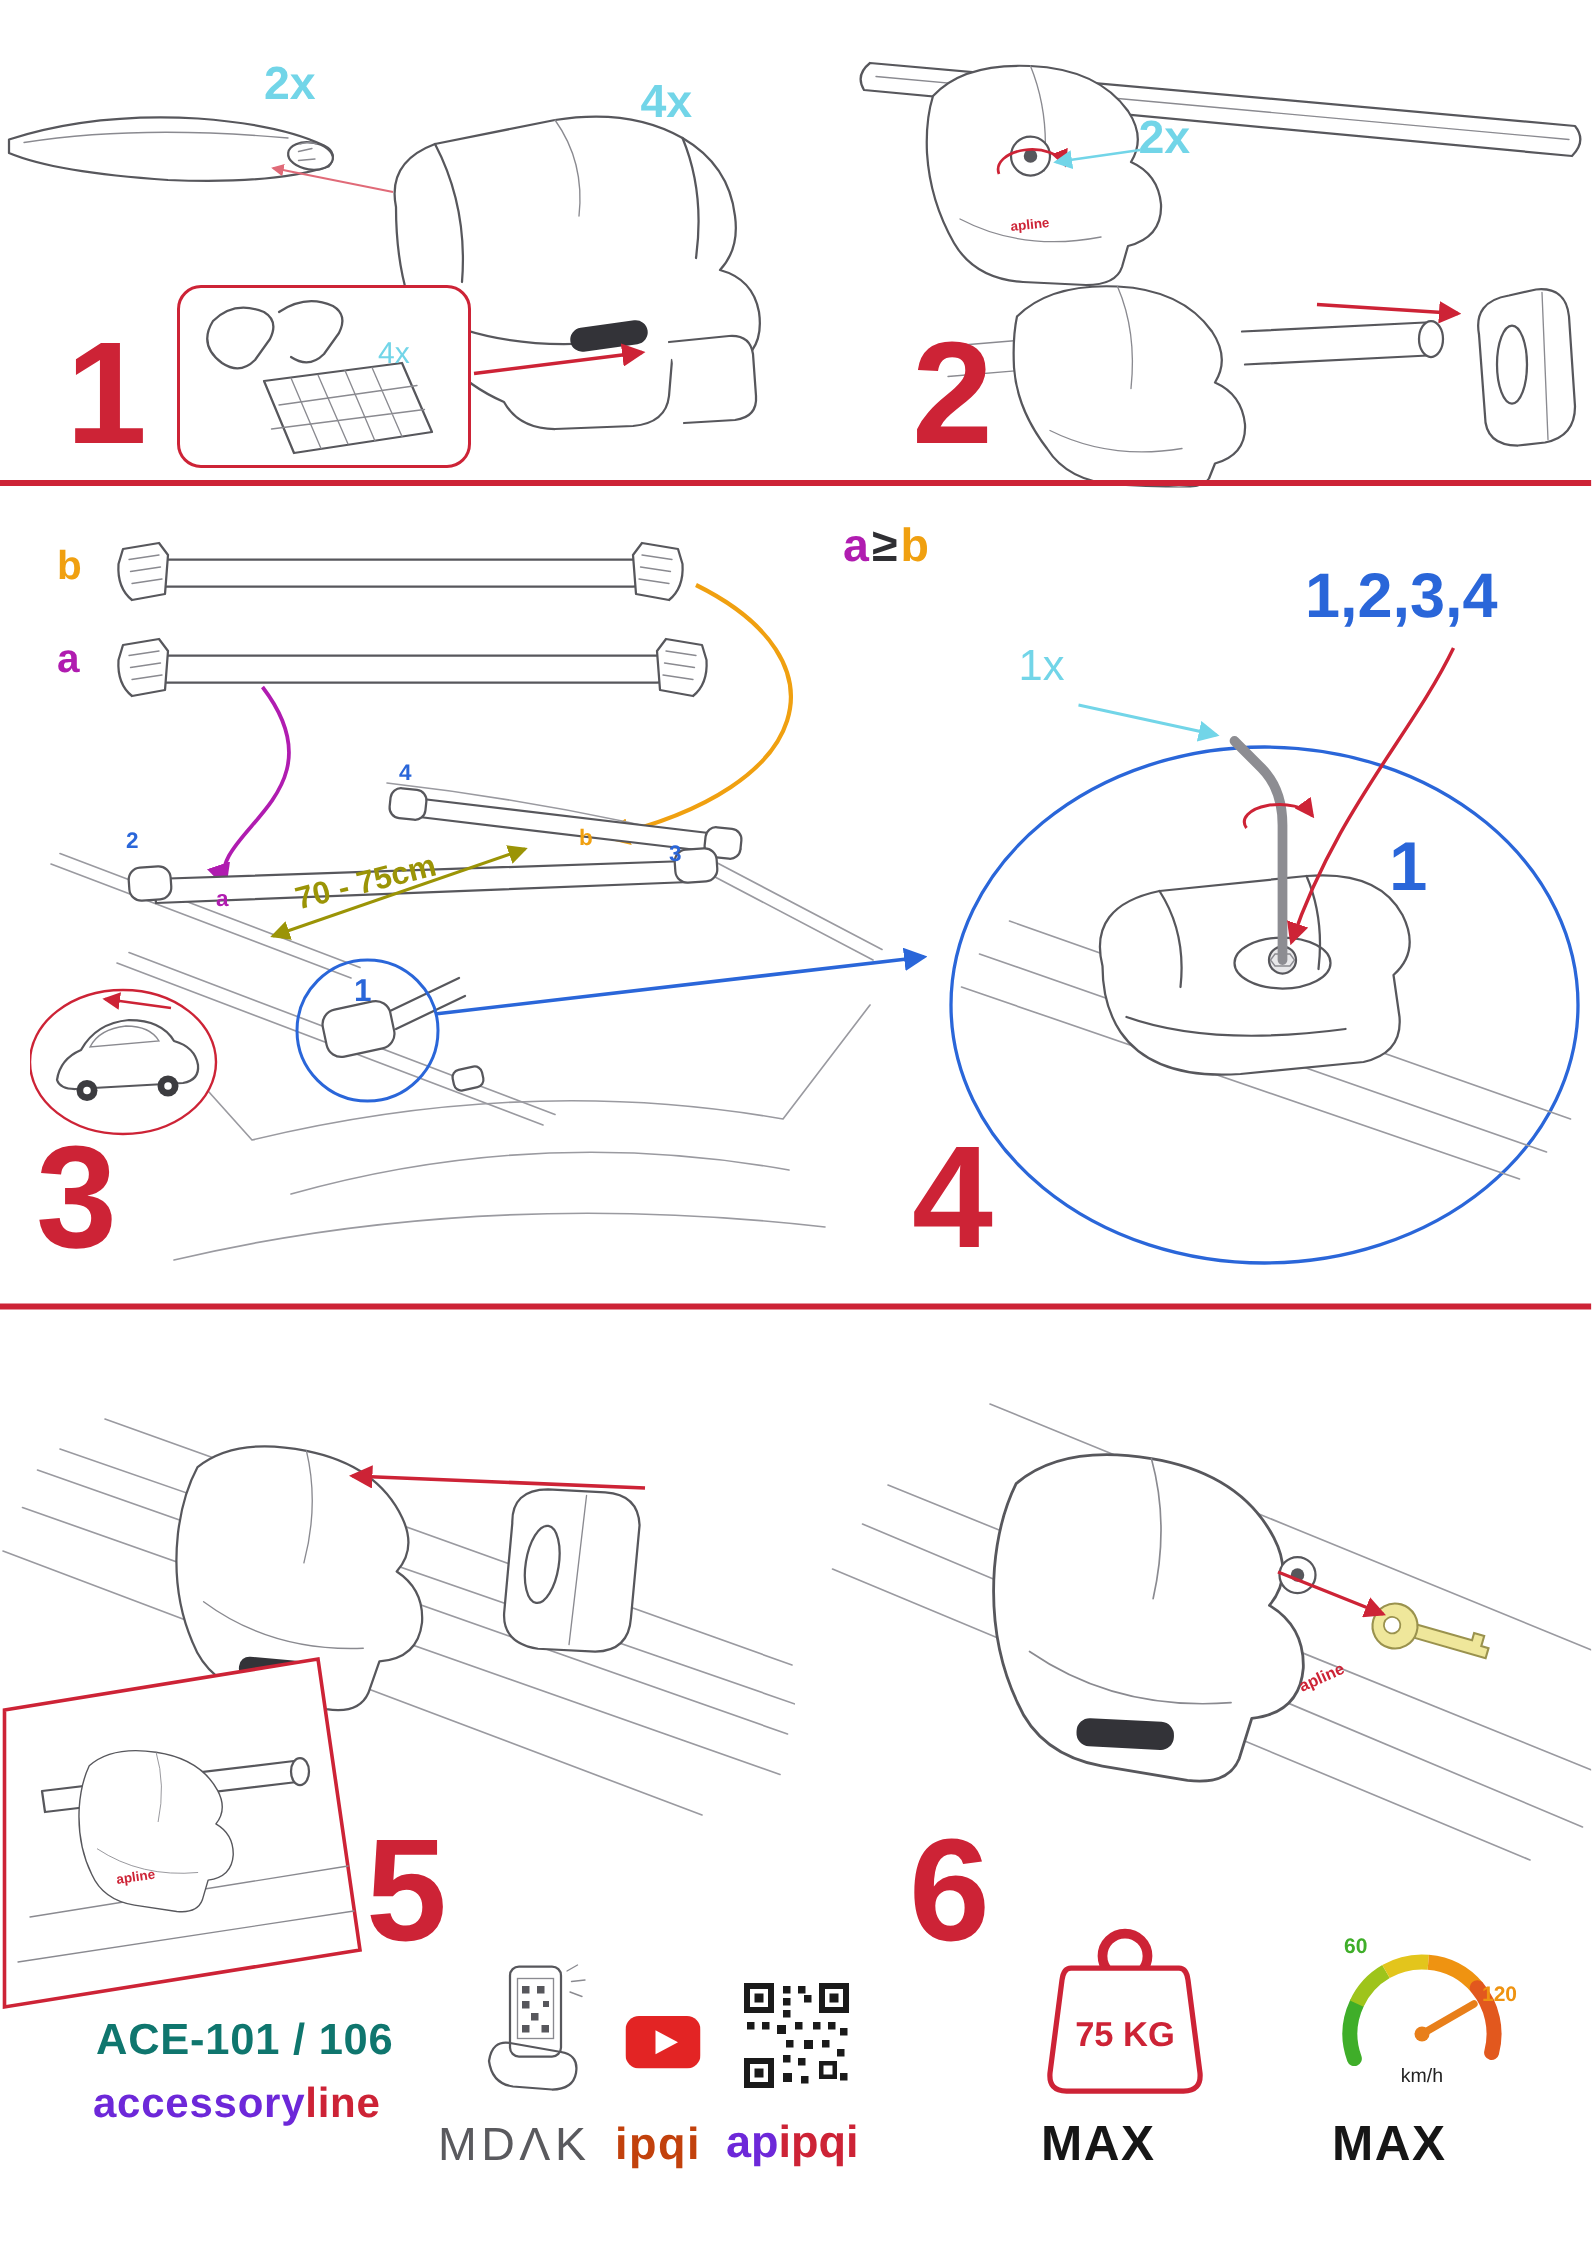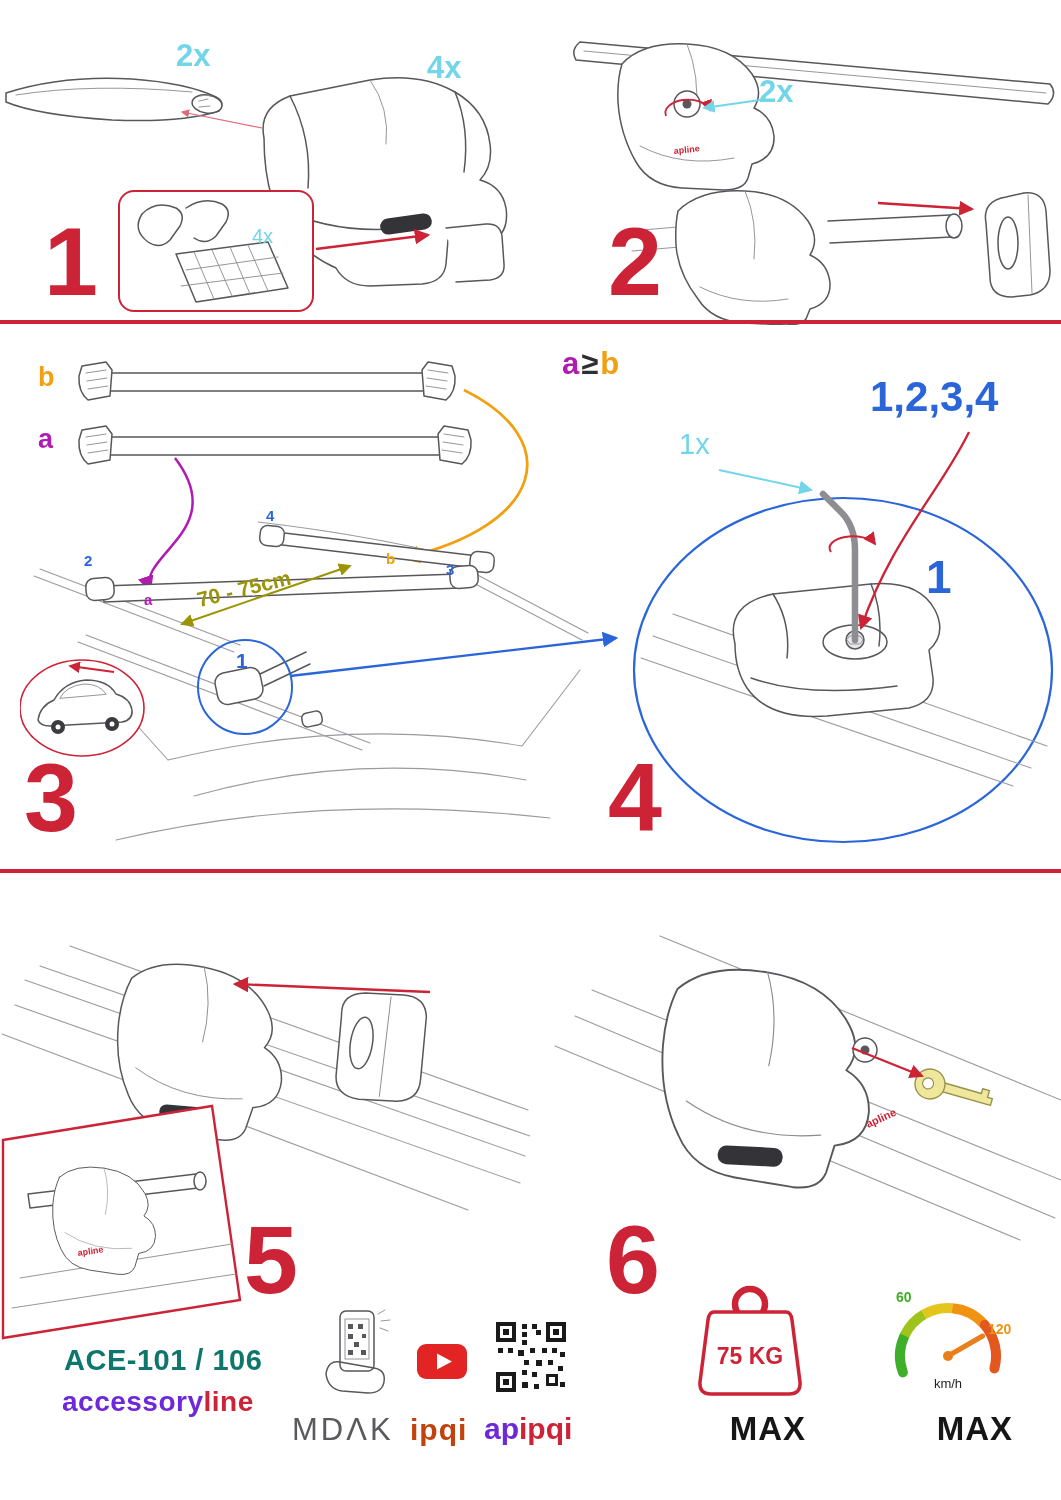--- a/index.html
+++ b/index.html
@@ -20,21 +20,21 @@
   .qty-sm{font-size:20px;font-weight:400}
   .pos{font-size:15px;font-weight:700}
   .detail-box{position:absolute;border:2.5px solid #cd2336;border-radius:16px;background:#fff}
   .model{position:absolute;font-size:29px;font-weight:700;color:#0f766e;letter-spacing:0.5px}
   .brandline{position:absolute;font-size:28px;font-weight:700;letter-spacing:0.5px}
   .brand-gray{color:#6d28d9}.brand-red{color:#cd2336}
   .logo-mdak{position:absolute;font-size:31px;font-weight:400;color:#5a5a5e;letter-spacing:3px}
   .logo-ipqi{position:absolute;font-size:30px;font-weight:600;color:#c2410c;letter-spacing:1px}
   .logo-apline{position:absolute;font-size:30px;font-weight:700}
   .logo-ap{color:#6d28d9}.logo-line{color:#cd2336}
-  .maxlbl{position:absolute;font-size:33px;font-weight:700;color:#161616;text-align:right;letter-spacing:1px}
+  .maxlbl{position:absolute;font-size:33px;font-weight:700;color:#161616;text-align:left;letter-spacing:1px}
 </style>
 </head>
 <body>
 
 <div class="page">
 
   
   <svg width="0" height="0" style="position:absolute">
     <defs>
       <marker id="ah-red" viewBox="0 0 10 10" refX="8.5" refY="5" markerWidth="6.5" markerHeight="6.5" orient="auto-start-reverse">

